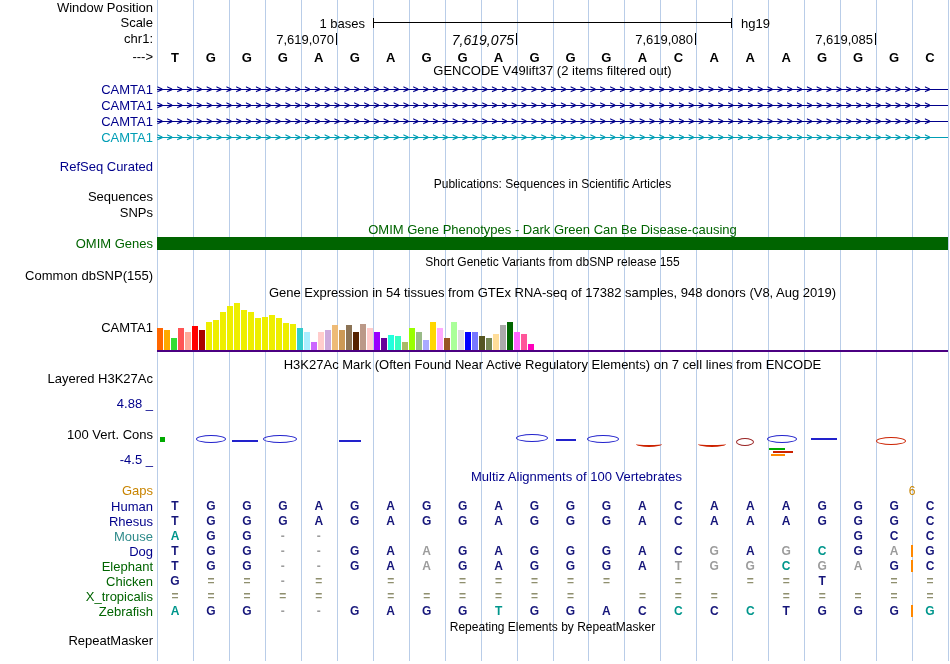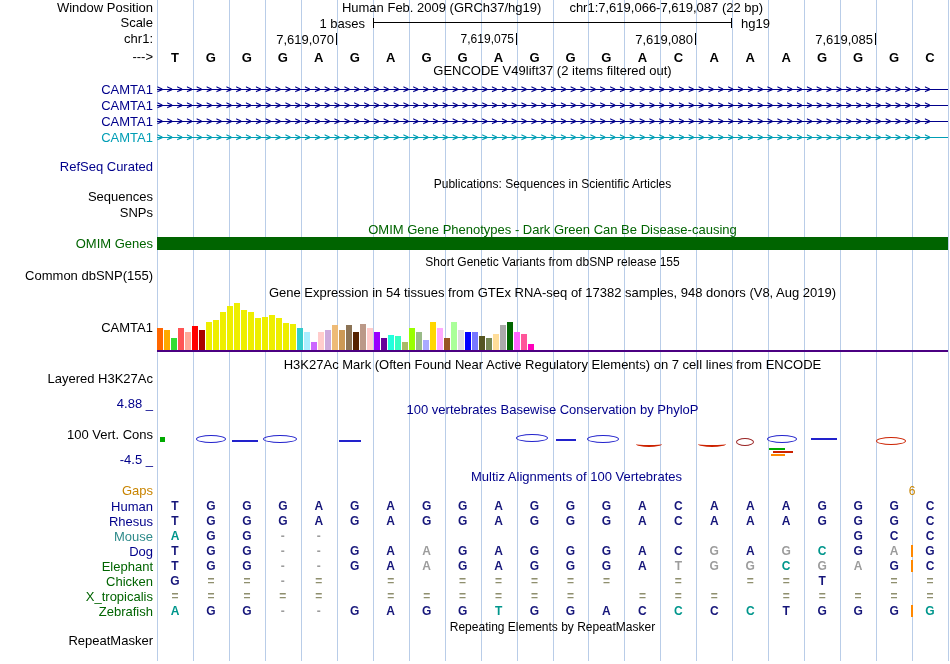--- a/index.html
+++ b/index.html
@@ -15,40 +15,36 @@
   .scalebar { position: absolute; height: 0; border-top: 1px solid #000; z-index: 2; }
   .scalebar::before, .scalebar::after { content: ""; position: absolute; top: -5px; width: 1px; height: 10px; background: #000; }
   .scalebar::before { left: 0; }
   .scalebar::after { right: 0; }
 </style>
 </head>
 <body>
 
 <div id="browser">
 
-  <div class="title" style="top:1px">
-    <span style="margin-right:28px">Human Feb. 2009 (GRCh37/hg19)</span><span>chr1:7,619,066-7,619,087 (22 bp)</span>
-  </div>
 
   <div class="lbl" style="top:1px">Window Position</div>
   <div class="lbl" style="top:16px">Scale</div>
   <div class="lbl" style="top:32px">chr1:</div>
   <div class="lbl" style="top:50px">---&gt;</div>
 
   <div style="position:absolute; right:585px; top:16px; font-size:13px; z-index:2;">1 bases</div>
   <div class="scalebar" style="left:373px; top:22px; width:359px;"></div>
   <div style="position:absolute; left:741px; top:16px; font-size:13px; z-index:2;">hg19</div>
 
   <div class="title" style="top:64px">GENCODE V49lift37 (2 items filtered out)</div>
   <div class="title" style="top: 223px; color: rgb(0, 100, 0);">OMIM Gene Phenotypes - Dark Green Can Be Disease-causing</div>
   <div class="title sm" style="top:177px">Publications: Sequences in Scientific Articles</div>
   <div class="title sm" style="top:255px">Short Genetic Variants from dbSNP release 155</div>
   <div class="title" style="top:286px">Gene Expression in 54 tissues from GTEx RNA-seq of 17382 samples, 948 donors (V8, Aug 2019)</div>
   <div class="title" style="top:358px">H3K27Ac Mark (Often Found Near Active Regulatory Elements) on 7 cell lines from ENCODE</div>
-  <div class="title" style="top: 403px; color: rgb(0, 0, 139);">100 vertebrates Basewise Conservation by PhyloP</div>
   <div class="title" style="top: 470px; color: rgb(0, 0, 139); padding-left: 48px;">Multiz Alignments of 100 Vertebrates</div>
   <div class="title sm" style="top:620px">Repeating Elements by RepeatMasker</div>
 
   <div class="lbl" style="top: 160px; color: rgb(0, 0, 139);">RefSeq Curated</div>
   <div class="lbl" style="top:190px">Sequences</div>
   <div class="lbl" style="top:206px">SNPs</div>
   <div class="lbl" style="top: 237px; color: rgb(0, 100, 0);">OMIM Genes</div>
   <div class="lbl" style="top:269px">Common dbSNP(155)</div>
   <div class="lbl" style="top:321px">CAMTA1</div>
   <div class="lbl" style="top:372px">Layered H3K27Ac</div>
@@ -77,21 +73,21 @@
     <div style="position: absolute; left: 732px; top: 0px; width: 1px; height: 661px; background: rgb(185, 205, 232); z-index: 0;"></div>
     <div style="position: absolute; left: 768px; top: 0px; width: 1px; height: 661px; background: rgb(185, 205, 232); z-index: 0;"></div>
     <div style="position: absolute; left: 804px; top: 0px; width: 1px; height: 661px; background: rgb(185, 205, 232); z-index: 0;"></div>
     <div style="position: absolute; left: 840px; top: 0px; width: 1px; height: 661px; background: rgb(185, 205, 232); z-index: 0;"></div>
     <div style="position: absolute; left: 876px; top: 0px; width: 1px; height: 661px; background: rgb(185, 205, 232); z-index: 0;"></div>
     <div style="position: absolute; left: 912px; top: 0px; width: 1px; height: 661px; background: rgb(185, 205, 232); z-index: 0;"></div>
     <div style="position: absolute; left: 948px; top: 0px; width: 1px; height: 661px; background: rgb(185, 205, 232); z-index: 0;"></div>
     <div style="position: absolute; left: 336px; top: 33px; width: 1px; height: 12px; background: rgb(0, 0, 0); z-index: 2;"></div>
     <div style="position: absolute; right: 616px; top: 32px; font-size: 13px; z-index: 2;">7,619,070</div>
     <div style="position: absolute; left: 516px; top: 33px; width: 1px; height: 12px; background: rgb(0, 0, 0); z-index: 2;"></div>
-    <div style="position: absolute; right: 436px; top: 32px; font-size: 12px; z-index: 2;">7,619,075</div>
+    <div style="position: absolute; right: 436px; top: 32px; font-size: 14px; z-index: 2; font-style: italic;">7,619,075</div>
     <div style="position: absolute; left: 695px; top: 33px; width: 1px; height: 12px; background: rgb(0, 0, 0); z-index: 2;"></div>
     <div style="position: absolute; right: 257px; top: 32px; font-size: 13px; z-index: 2;">7,619,080</div>
     <div style="position: absolute; left: 875px; top: 33px; width: 1px; height: 12px; background: rgb(0, 0, 0); z-index: 2;"></div>
     <div style="position: absolute; right: 77px; top: 32px; font-size: 13px; z-index: 2;">7,619,085</div>
     <div style="position: absolute; left: 157px; top: 50px; width: 35.9545px; text-align: center; font-size: 13px; font-weight: bold; z-index: 2;">T</div>
     <div style="position: absolute; left: 192.955px; top: 50px; width: 35.9545px; text-align: center; font-size: 13px; font-weight: bold; z-index: 2;">G</div>
     <div style="position: absolute; left: 228.909px; top: 50px; width: 35.9545px; text-align: center; font-size: 13px; font-weight: bold; z-index: 2;">G</div>
     <div style="position: absolute; left: 264.864px; top: 50px; width: 35.9545px; text-align: center; font-size: 13px; font-weight: bold; z-index: 2;">G</div>
     <div style="position: absolute; left: 300.818px; top: 50px; width: 35.9545px; text-align: center; font-size: 13px; font-weight: bold; z-index: 2;">A</div>
     <div style="position: absolute; left: 336.773px; top: 50px; width: 35.9545px; text-align: center; font-size: 13px; font-weight: bold; z-index: 2;">G</div>

